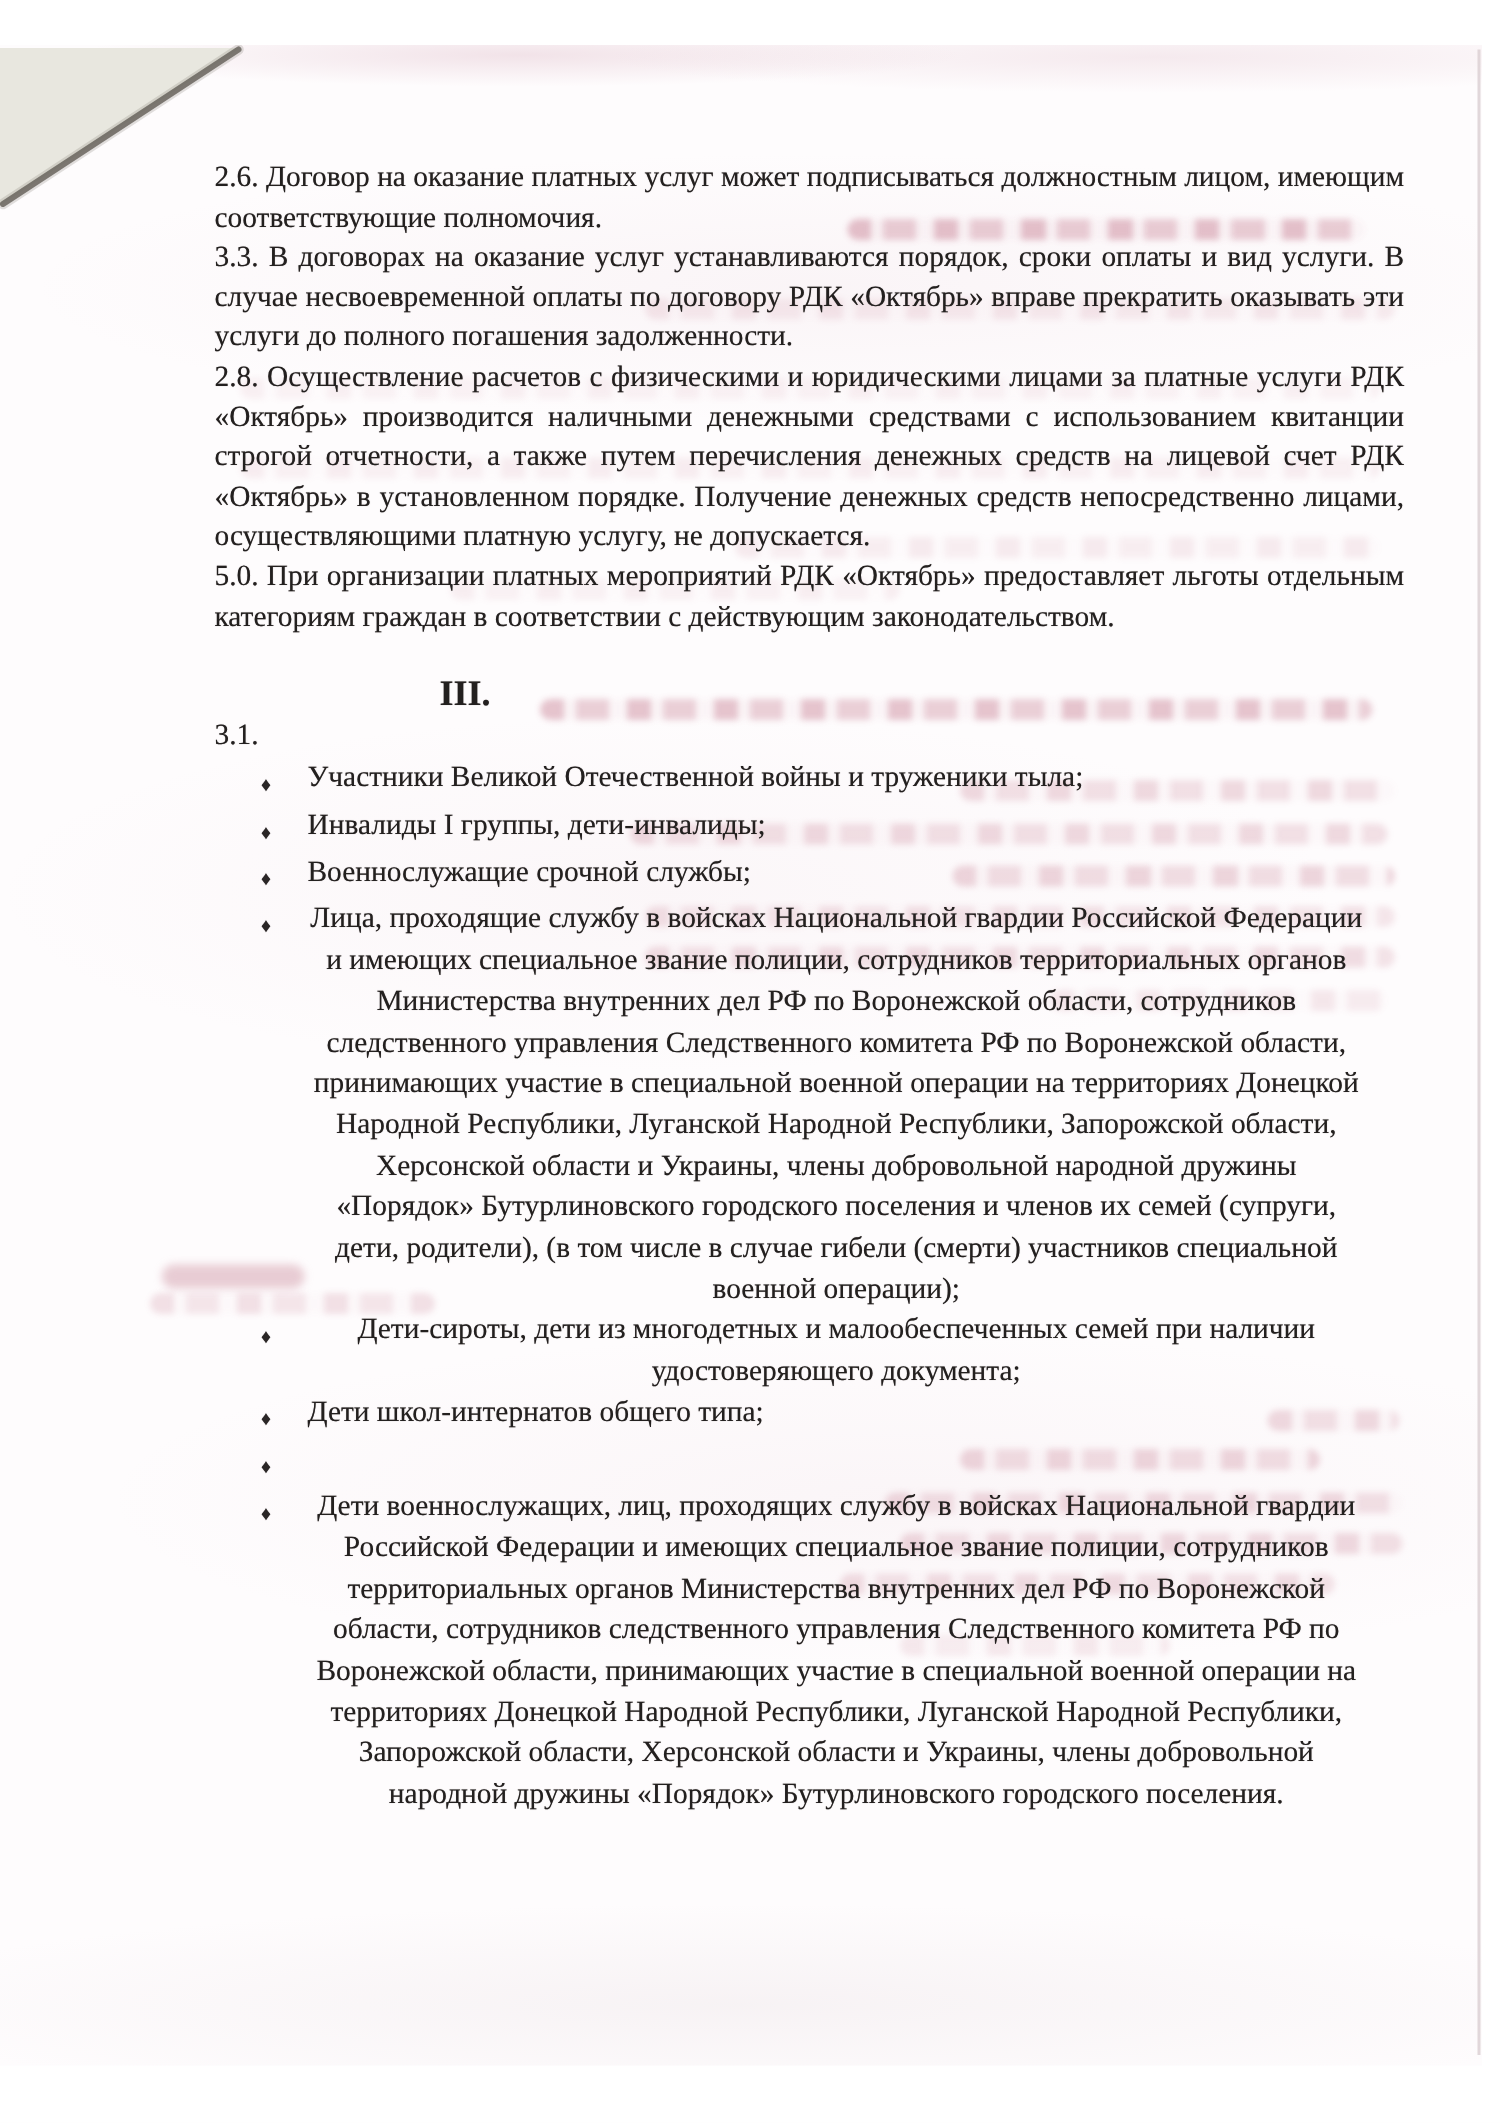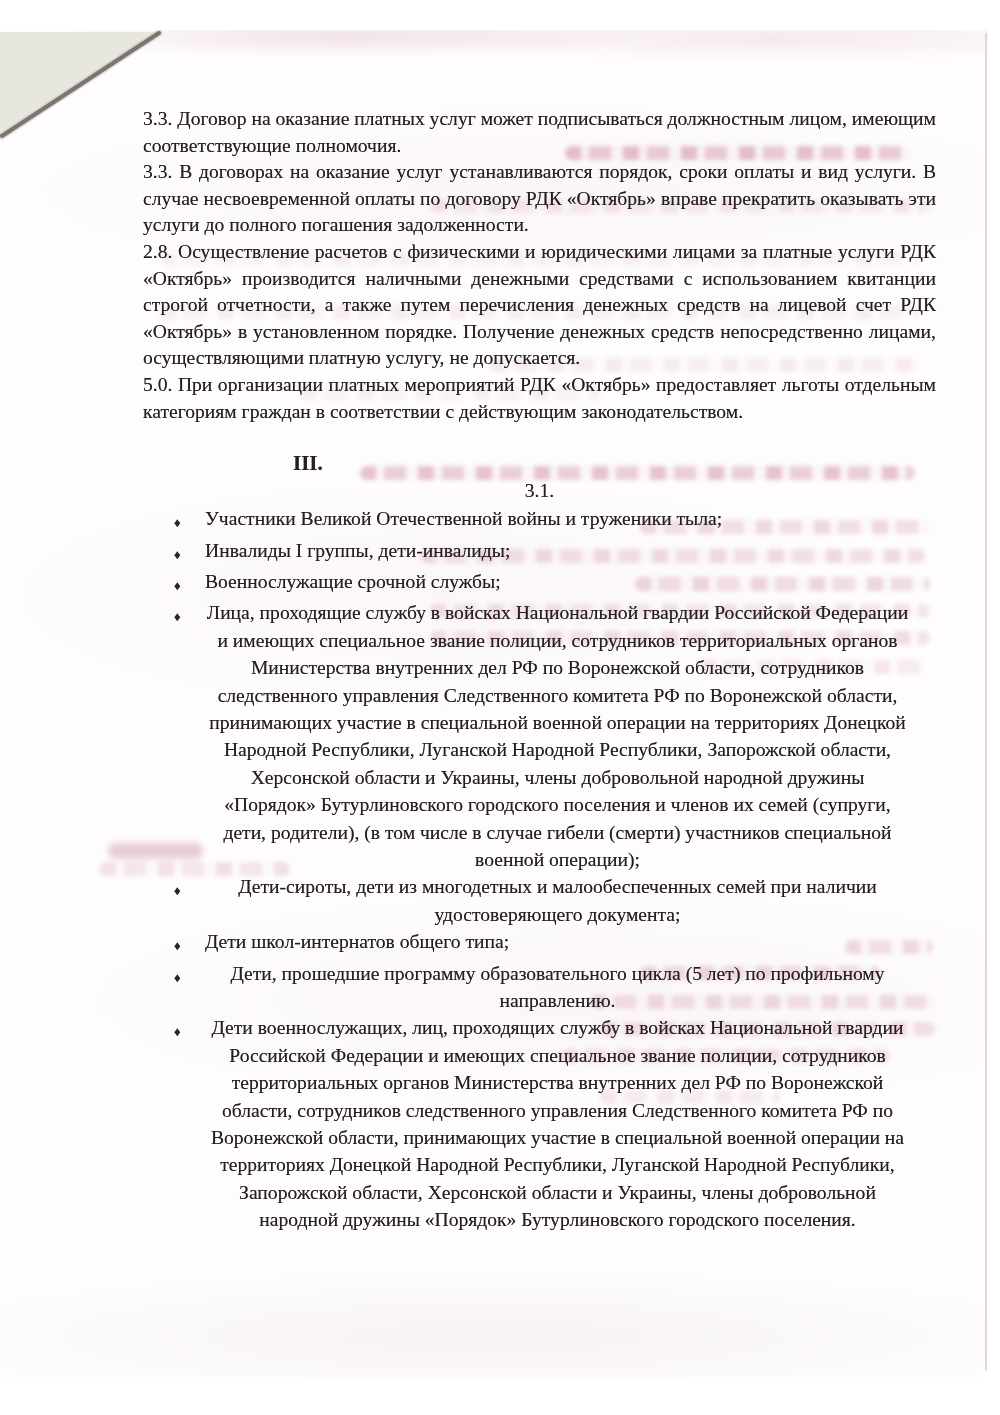--- a/index.html
+++ b/index.html
@@ -39,23 +39,23 @@
   }
   
   .doc{
     position:absolute;left:143px;top:106px;width:793px;z-index:2;
     color:#23201f;font-size:19.6px;line-height:26.6px;
     text-shadow:0 0 .5px rgba(40,30,30,.55);
   }
   .doc p{margin:0;text-align:justify;}
   .sec-head{
     display:flex;gap:46px;margin:25px 0 0 150px;
-    font-weight:bold;font-size:21px;line-height:27px;text-align:left;
+    font-weight:bold;font-size:24px;line-height:27px;text-align:left;
   }
-  .clause{display:flex;gap:12px;margin:0;line-height:28px;text-align:left;justify-content:center;}
+  .clause{display:flex;gap:12px;margin:0;line-height:28px;text-align:left;}
   ul.benefits{
     list-style:none;margin:0;padding:0;line-height:27.4px;
   }
   ul.benefits li{display:flex;align-items:flex-start;}
   ul.benefits .marker{
     width:31px;flex:0 0 31px;font-size:13px;padding-top:4px;
     margin-left:31px;color:#2a2626;
   }
   ul.benefits .btxt{flex:0 1 auto;max-width:705px;text-align:center;}
 </style>
@@ -87,21 +87,21 @@
 <div class="blob" style="top:843px;left:108px;width:95px;height:16px;"></div>
 <div class="ghost" style="top:862px;left:100px;width:190px;opacity:.40;"></div>
 <div class="ghost" style="top:940px;left:845px;width:88px;opacity:.50;"></div>
 <div class="ghost" style="top:966px;left:640px;width:240px;opacity:.55;"></div>
 <div class="ghost" style="top:995px;left:590px;width:345px;opacity:.50;"></div>
 <div class="ghost" style="top:1022px;left:600px;width:335px;opacity:.50;"></div>
 <div class="ghost" style="top:1049px;left:560px;width:330px;opacity:.45;"></div>
 <div class="ghost" style="top:1090px;left:600px;width:180px;opacity:.28;"></div>
 
 <div class="doc">
-  <p>3.3. Договор на оказание платных услуг может подписываться должностным лицом, имеющим соответствующие полномочия.</p>
+  <p>2.6. Договор на оказание платных услуг может подписываться должностным лицом, имеющим соответствующие полномочия.</p>
   <p>3.3. В договорах на оказание услуг устанавливаются порядок, сроки оплаты и вид услуги. В случае несвоевременной оплаты по договору РДК «Октябрь» вправе прекратить оказывать эти услуги до полного погашения задолженности.</p>
   <p>2.8. Осуществление расчетов с физическими и юридическими лицами за платные услуги РДК «Октябрь» производится наличными денежными средствами с использованием квитанции строгой отчетности, а также путем перечисления денежных средств на лицевой счет РДК «Октябрь» в установленном порядке. Получение денежных средств непосредственно лицами, осуществляющими платную услугу, не допускается.</p>
   <p>5.0.  При организации платных мероприятий РДК «Октябрь» предоставляет льготы отдельным категориям граждан в соответствии с действующим законодательством.</p>
 
   <div class="sec-head">
     <span>III.</span>
   </div>
 
   <p class="clause">
     <span>3.1.</span>
@@ -127,20 +127,19 @@
     <li>
       <span class="marker">♦</span>
       <span class="btxt">Дети-сироты, дети из многодетных и малообеспеченных семей при наличии удостоверяющего документа;</span>
     </li>
     <li>
       <span class="marker">♦</span>
       <span class="btxt">Дети школ-интернатов общего типа;</span>
     </li>
     <li>
       <span class="marker">♦</span>
-      <span class="btxt">Дети, прошедшие программу образовательного цикла (5 лет) по профильному направлению.</span>
     </li>
     <li>
       <span class="marker">♦</span>
       <span class="btxt">Дети военнослужащих, лиц, проходящих службу в войсках Национальной гвардии Российской Федерации и имеющих специальное звание полиции, сотрудников территориальных органов Министерства внутренних дел РФ по Воронежской области, сотрудников следственного управления Следственного комитета РФ по Воронежской области, принимающих участие в специальной военной операции на территориях Донецкой Народной Республики, Луганской Народной Республики, Запорожской области, Херсонской области и Украины, члены добровольной народной дружины «Порядок» Бутурлиновского городского поселения.</span>
     </li>
   </ul>
 </div>
 
 </body></html>

